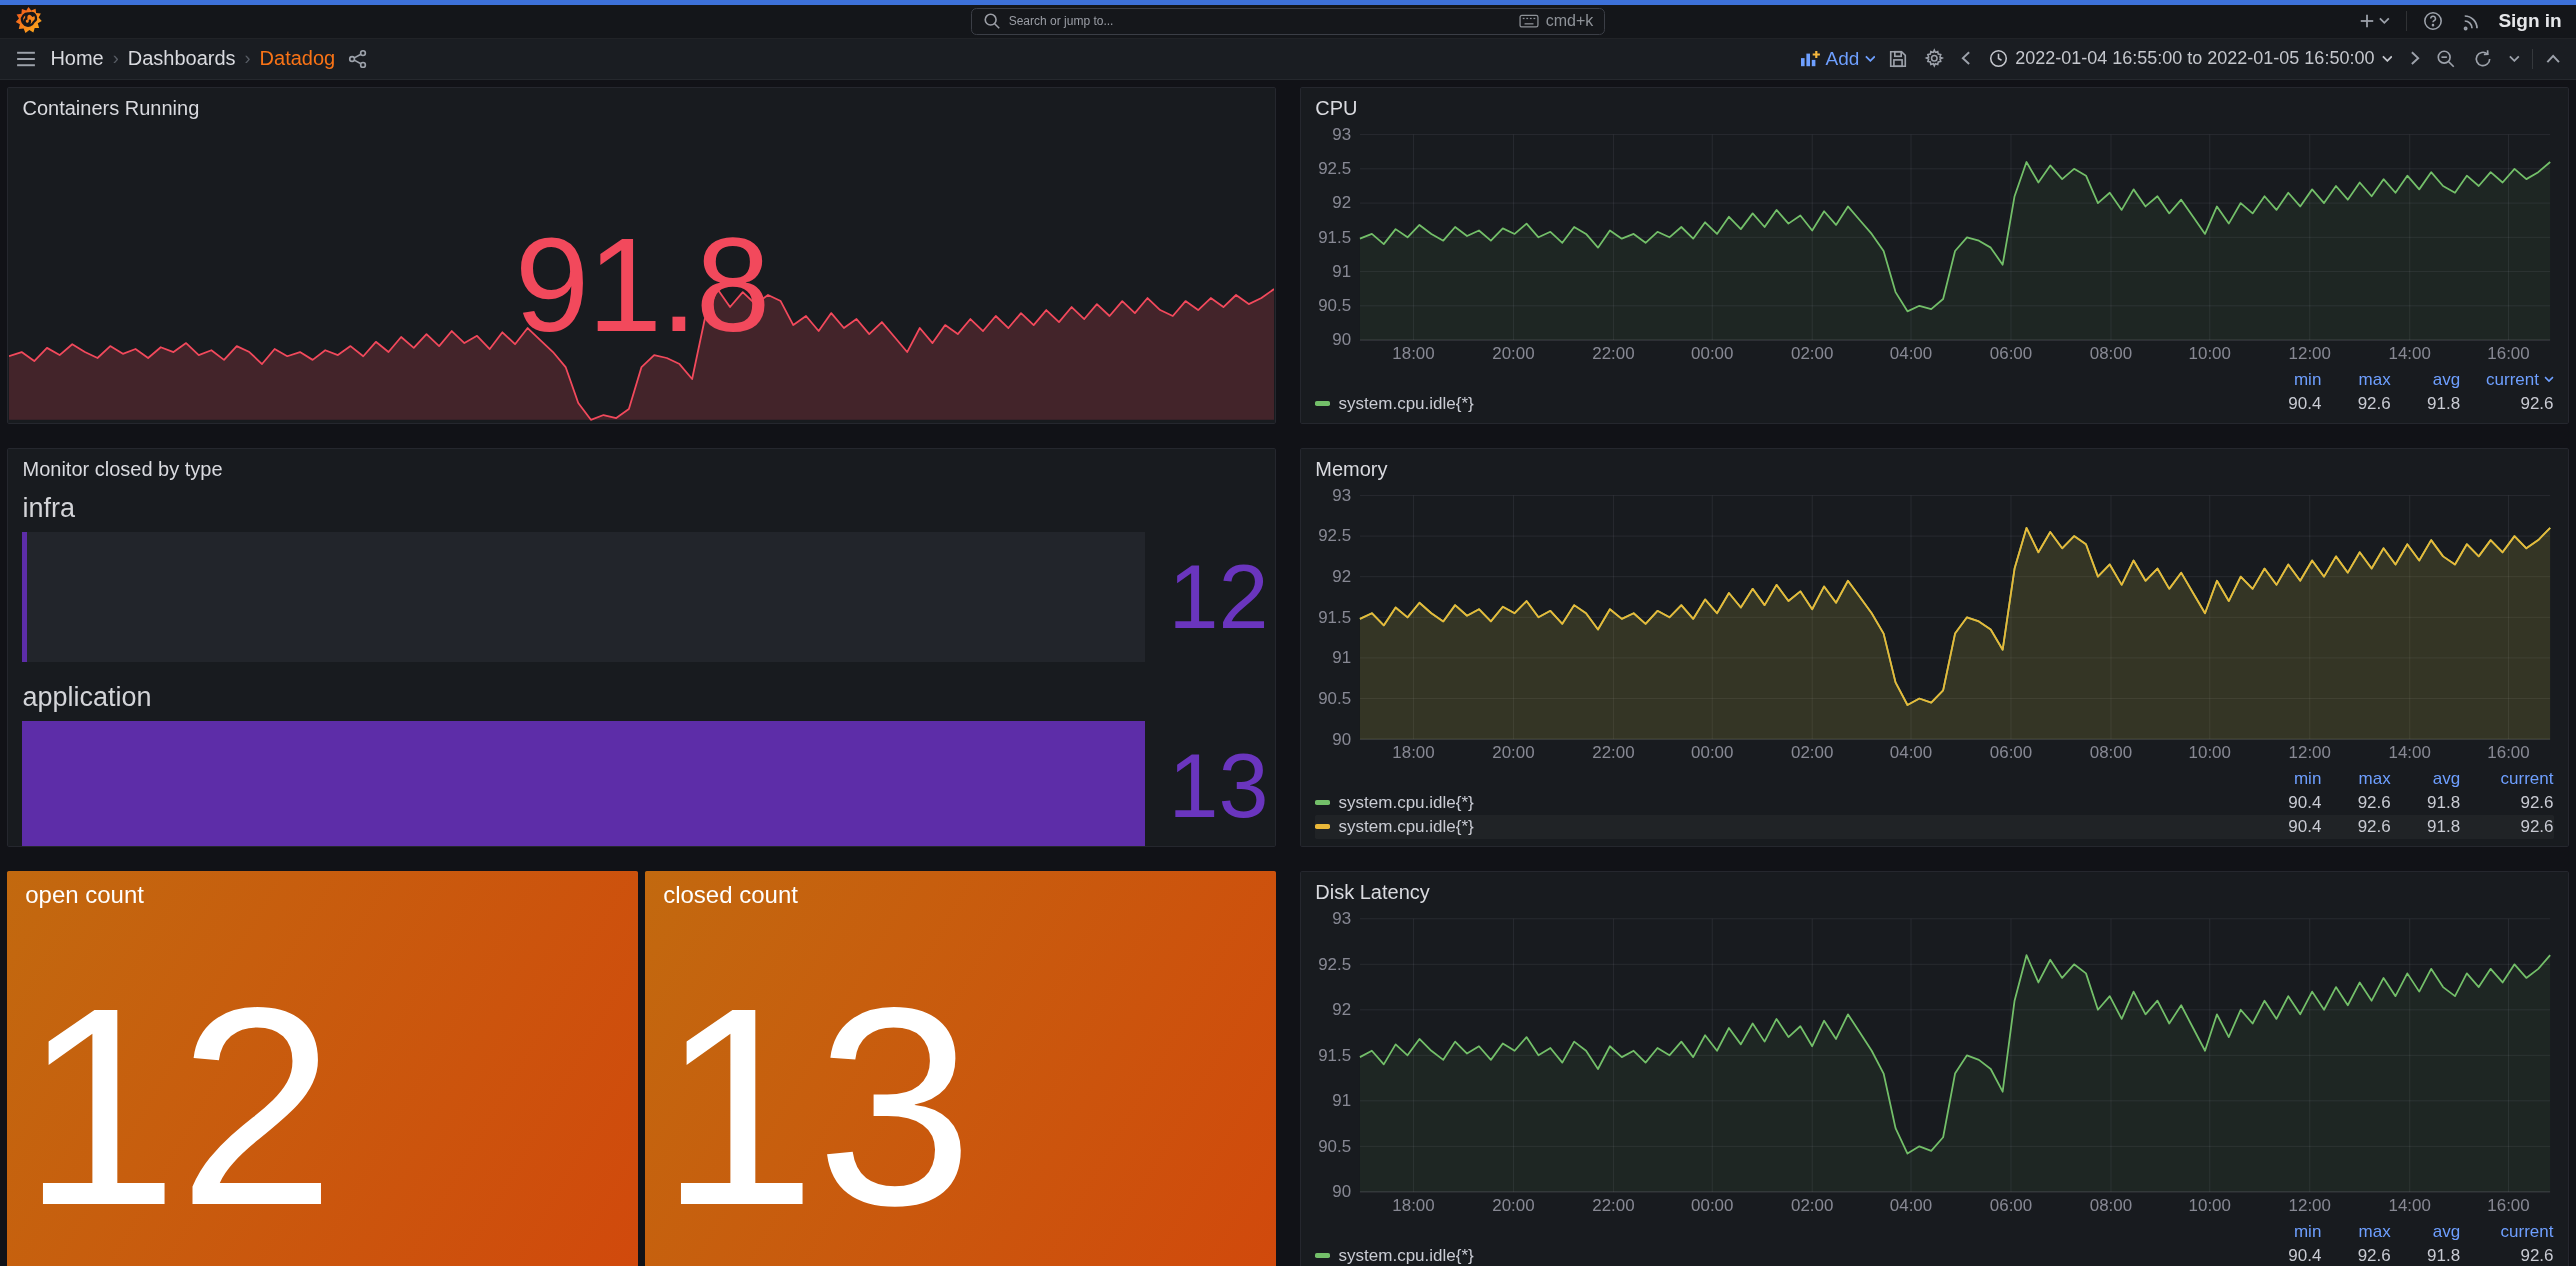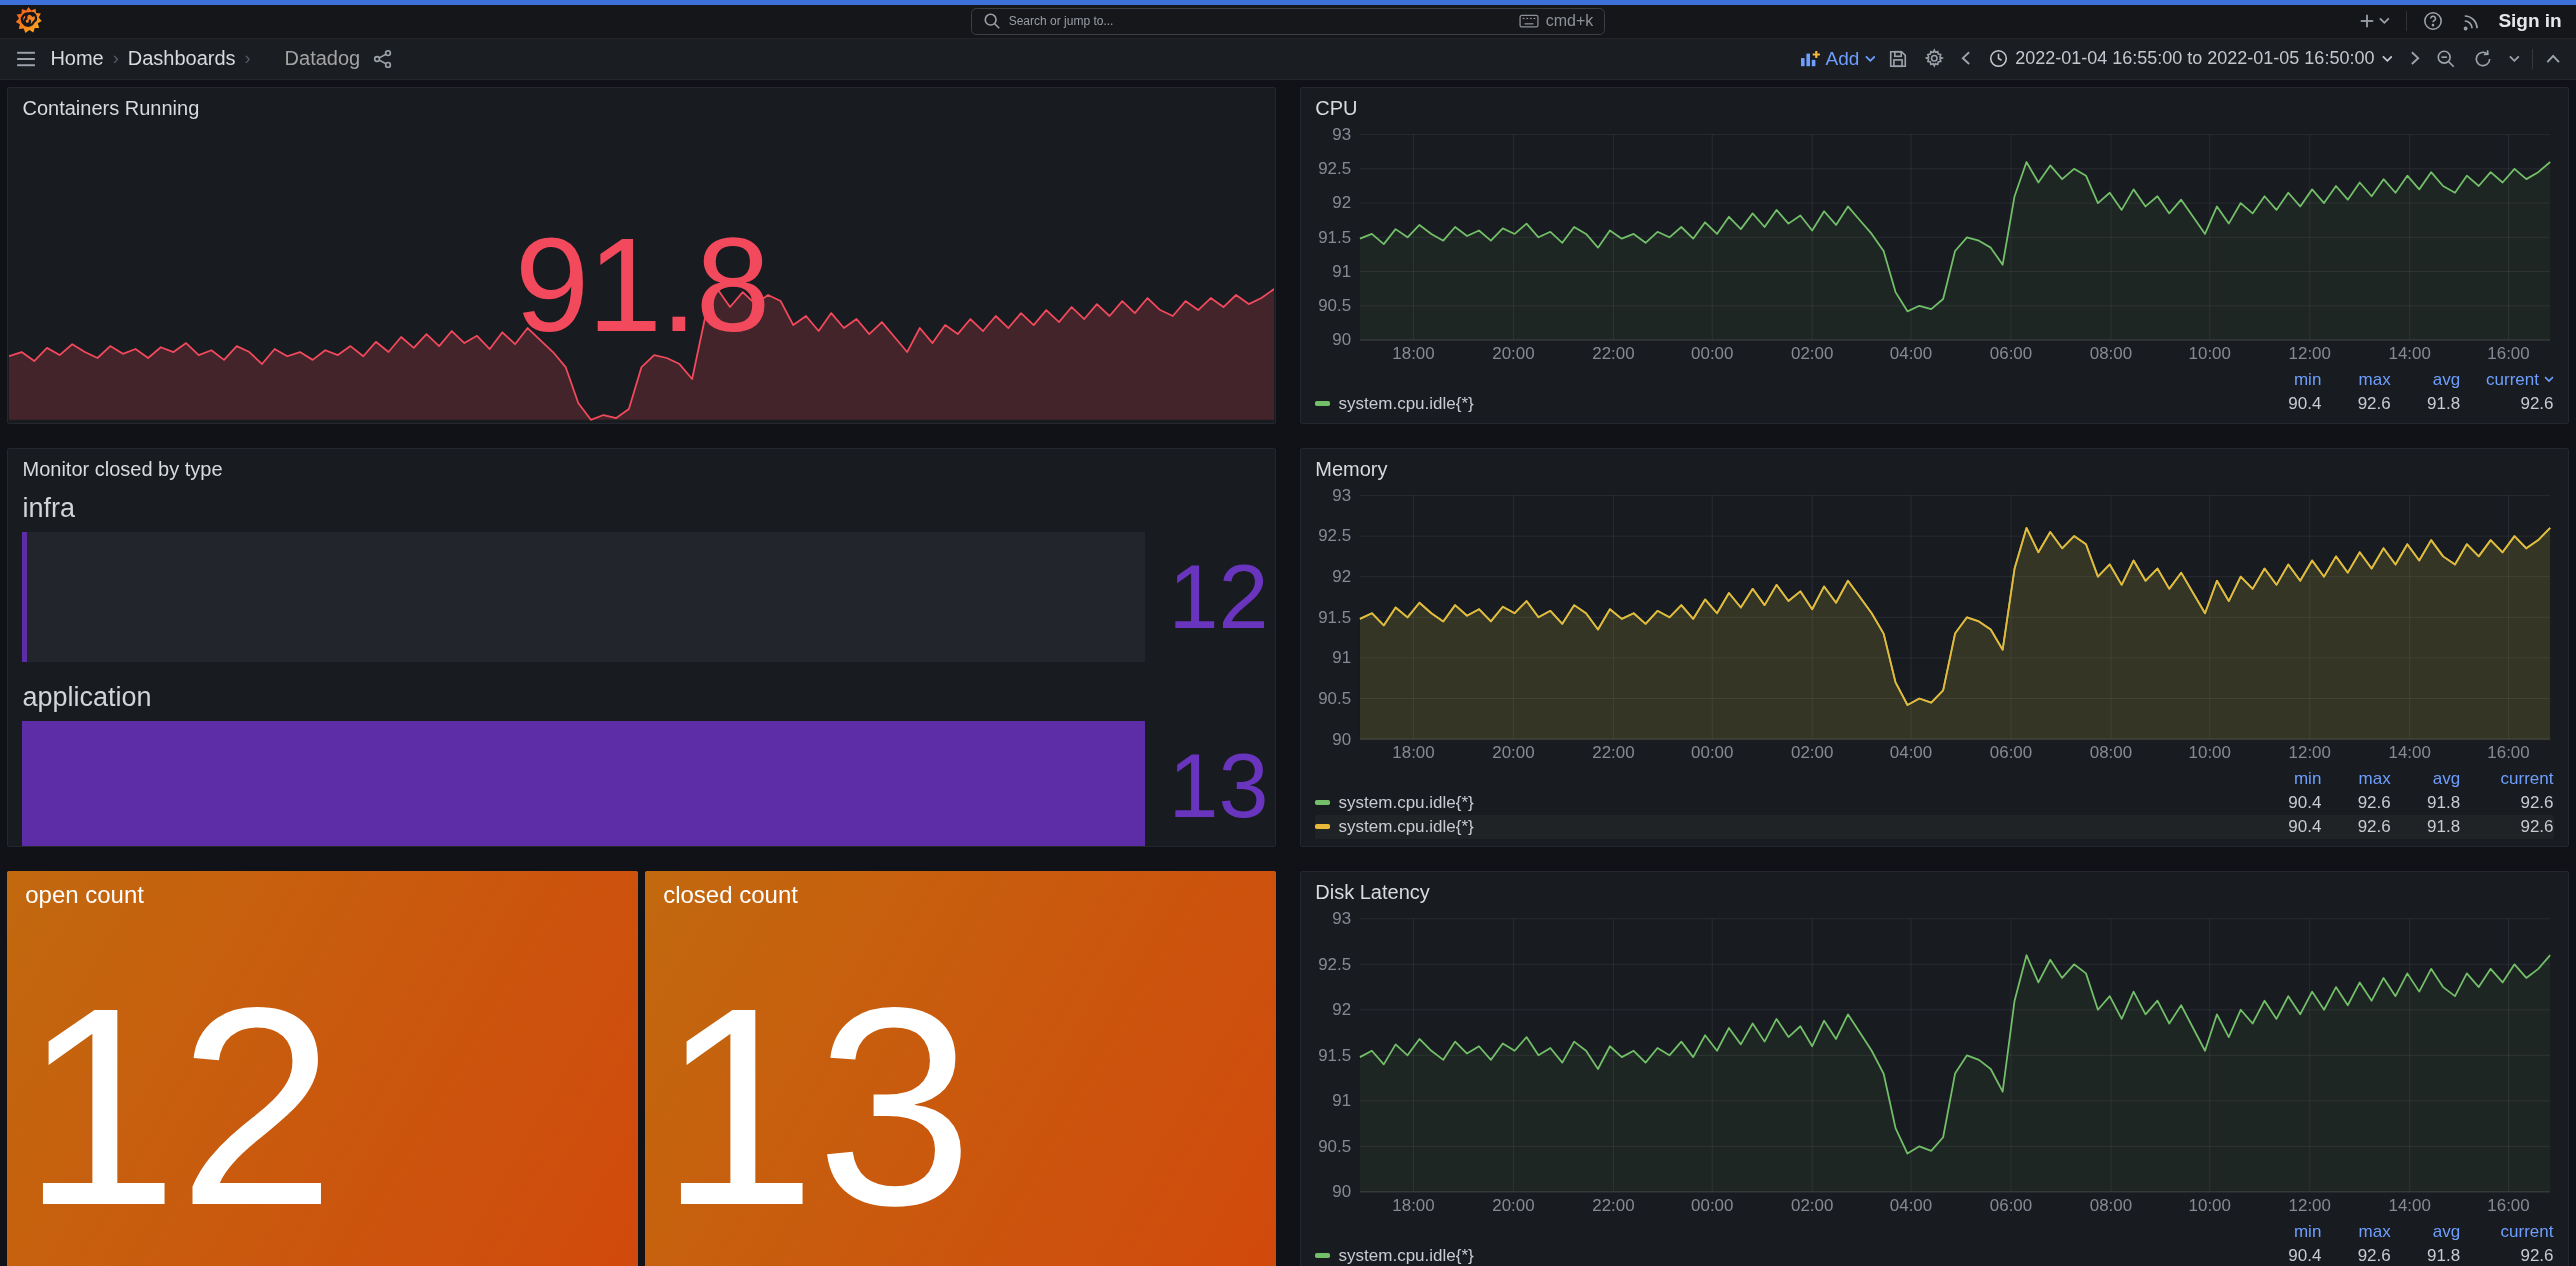--- a/index.html
+++ b/index.html
@@ -19,21 +19,21 @@
   .kbd-hint { display:flex; align-items:center; gap:6.3px; font-size:16px; color:#8e9298; }
   .tb-right { width:215px; display:flex; align-items:center; justify-content:flex-end; gap:12.5px; color:#9da2ab; }
   .vdiv { width:0.9px; height:20px; background:rgba(255,255,255,0.12); }
   .signin { font-size:19px; font-weight:600; color:#e6e7ea; text-decoration:none; cursor:pointer; }
   .icon-btn { background:none; border:none; color:#9da2ab; display:flex; align-items:center; gap:3.6px; cursor:pointer; padding:3.6px; }
 
   .toolbar { height:41px; background:#1a1d22; display:flex; align-items:center; padding:0 12.5px;
              border-bottom:0.9px solid rgba(255,255,255,0.05); }
   .crumbs { display:flex; align-items:center; gap:9px; margin-left:10.7px; font-size:20px; }
   .crumb { color:#d9dadf; font-weight:500; cursor:pointer; }
-  .crumb.current { color:#a3a3a3; font-weight:400; cursor:default;margin-left:25px; }
+  .crumb.current { color:#f97316; font-weight:400; cursor:default; }
   .crumb-sep { color:#585d65; font-size:18px; }
   .tbar-right { margin-left:auto; display:flex; align-items:center; gap:9px; color:#9da2ab; }
   .add-btn { color:#6E9FFF; font-size:19px; font-weight:500; display:flex; align-items:center; gap:5.4px;
              background:none; border:none; cursor:pointer; }
   .time-btn { display:flex; align-items:center; gap:7.2px; font-size:18px; color:#c5c7cd; background:none; border:none; cursor:pointer; padding:3.6px 5.4px; }
 
   
   .dash { display:grid; grid-template-columns:1fr 1fr; grid-template-rows:337px 399px 405px;
           gap:24px; padding:7.2px; }
   .panel { position:relative; background:#181B1F; border:0.9px solid #25272E; border-radius:1.8px;

